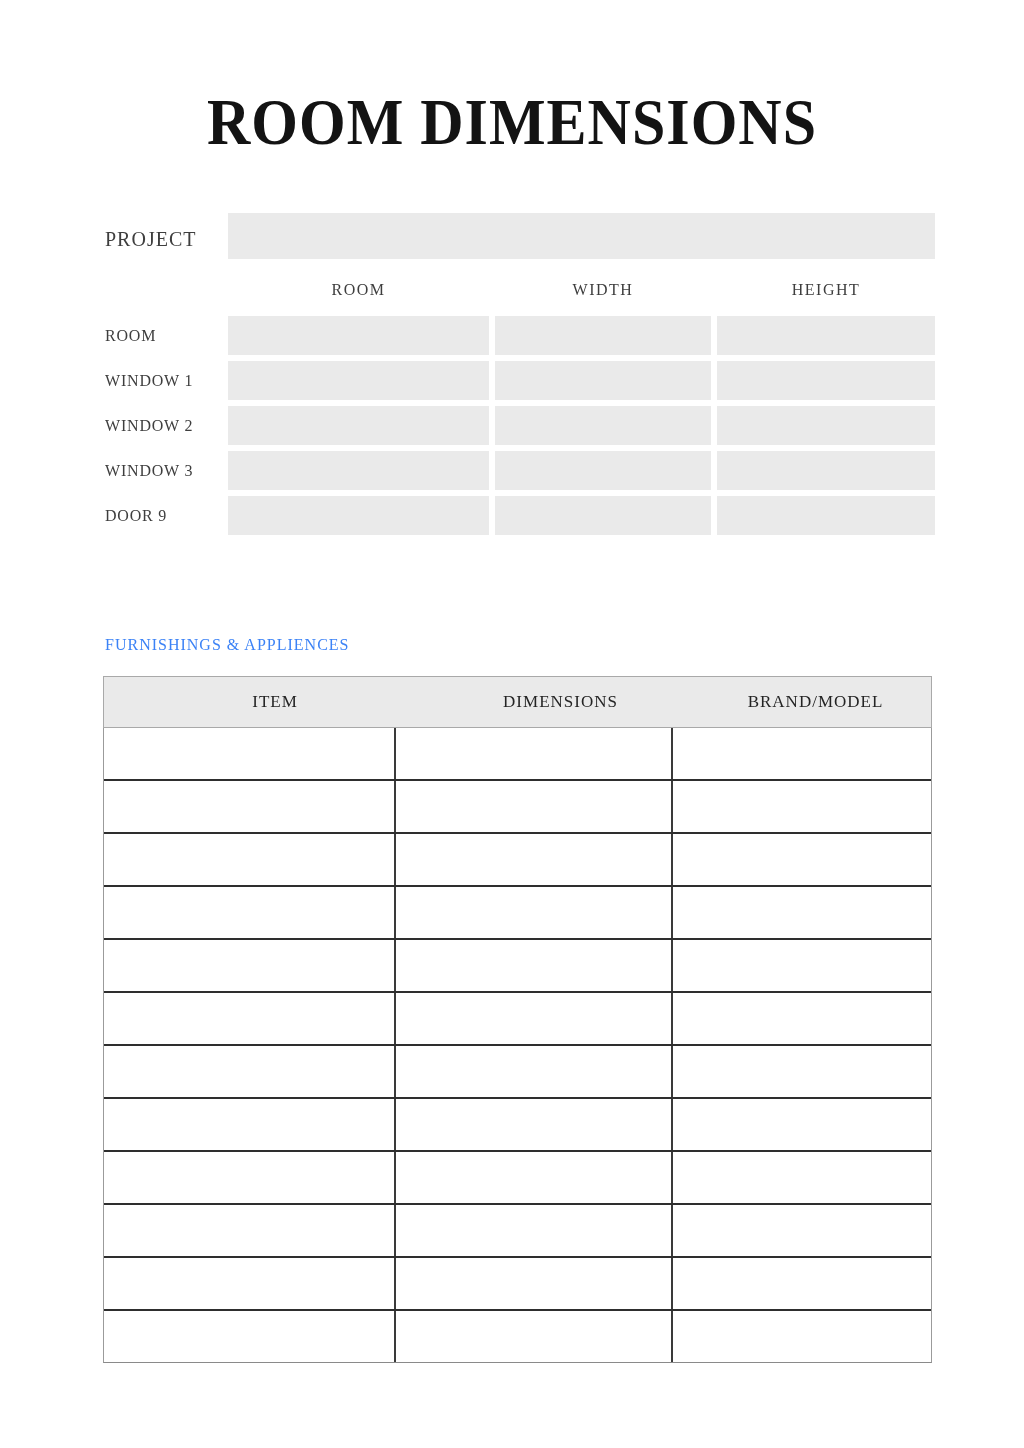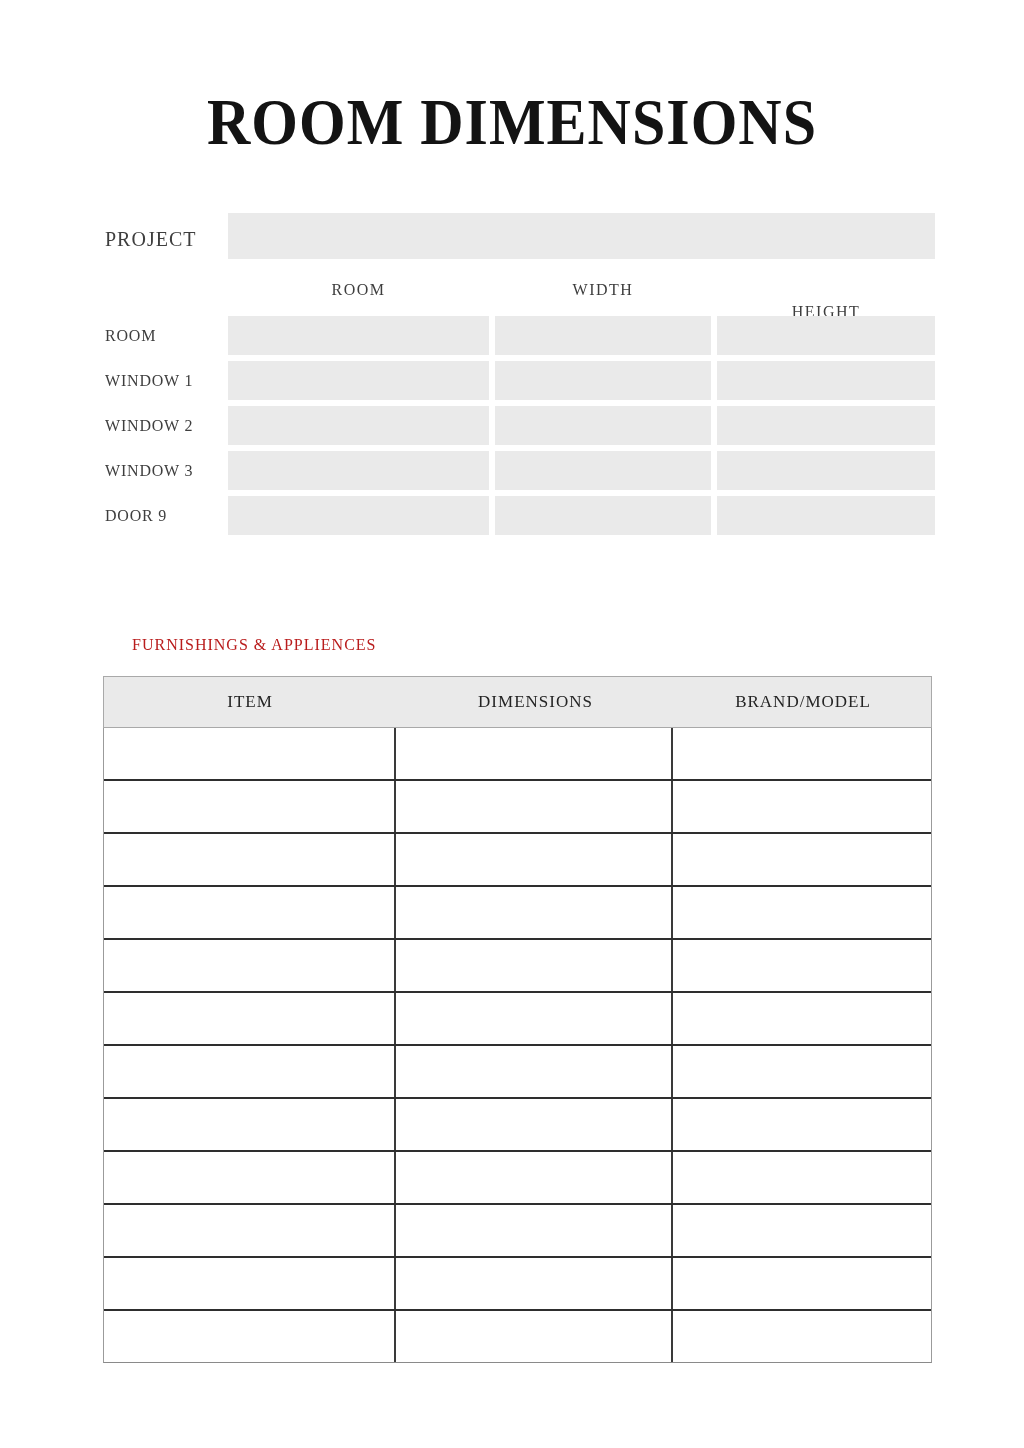--- a/index.html
+++ b/index.html
@@ -33,45 +33,45 @@
     background:#eaeaea;
     font-size:16px; line-height:46px; padding:0 10px;
   }
 
   
   .dim-headers { position:absolute; top:281px; left:0; }
   .dim-col { position:absolute; text-align:center; font-size:16px;
              letter-spacing:1.5px; color:#3e3e3e; white-space:nowrap; }
   .dim-col.room   { left:228px; width:261px; }
   .dim-col.width  { left:495px; width:216px; }
-  .dim-col.height { left:717px; width:218px;margin-top:22px; }
+  .dim-col.height { left:717px; width:218px; }
 
   
   .dim-rows { position:absolute; left:105px; top:316px; width:830px; }
   .dim-row  { display:flex; height:39px; margin-bottom:6px; }
   .dim-row-label {
     width:123px; display:flex; align-items:center;
     font-size:16px; letter-spacing:0.8px; color:#3e3e3e; white-space:nowrap;
   }
   .dim-cell { background:#eaeaea; height:39px; font-size:15px; line-height:39px; padding:0 8px; }
   .dim-cell.c-room   { width:261px; }
   .dim-cell.c-width  { width:216px; margin-left:6px; }
   .dim-cell.c-height { width:218px; margin-left:6px; }
 
   
   .furn-title {
     position:absolute; left:105px; top:636px;
-    font-size:16px; letter-spacing:1px; color:#b91c1c;margin-left:27px;
+    font-size:16px; letter-spacing:1px; color:#3b82f6;
   }
 
   .furn-table { position:absolute; left:103px; top:676px; width:829px; }
   .furn-header {
     height:52px; background:#eaeaea;
     border:1px solid #a9a9a9;
-    display:flex; align-items:center;
+    display:flex; align-items:center;padding-left:25px;
   }
   .furn-header .hcell {
     text-align:center; font-size:17px; letter-spacing:1px; color:#242424;
     white-space:nowrap;
   }
   .furn-header .h1 { width:292px; }
   .furn-header .h2 { width:279px; }
   .furn-header .h3 { flex:1; }
 
   .furn-body {

